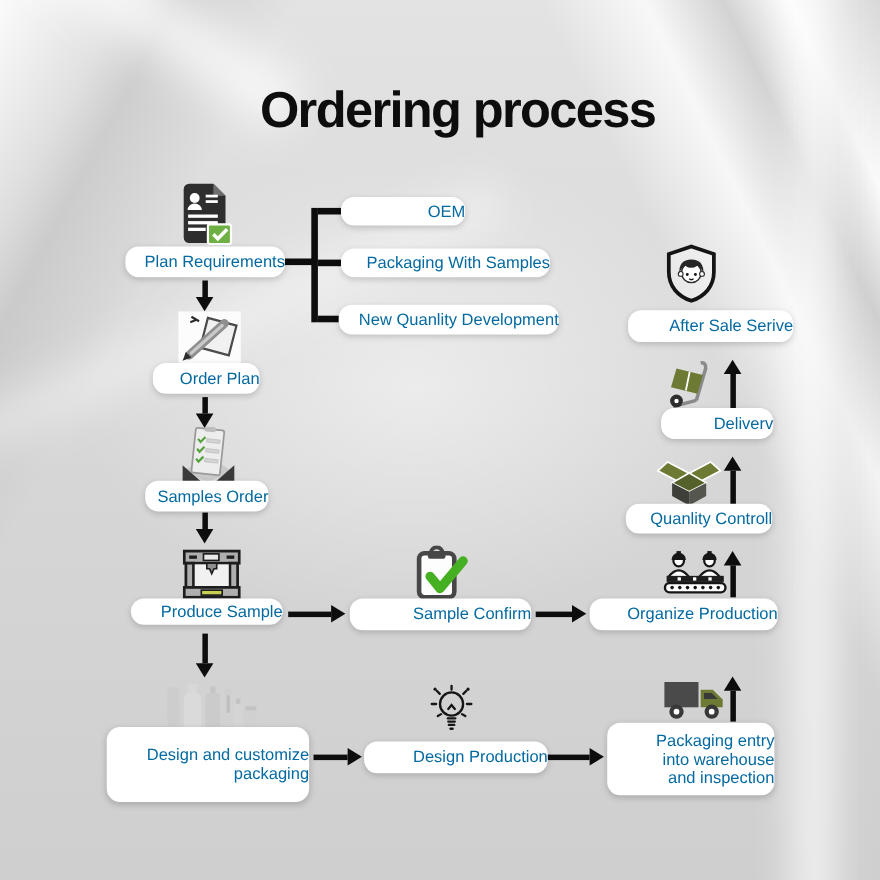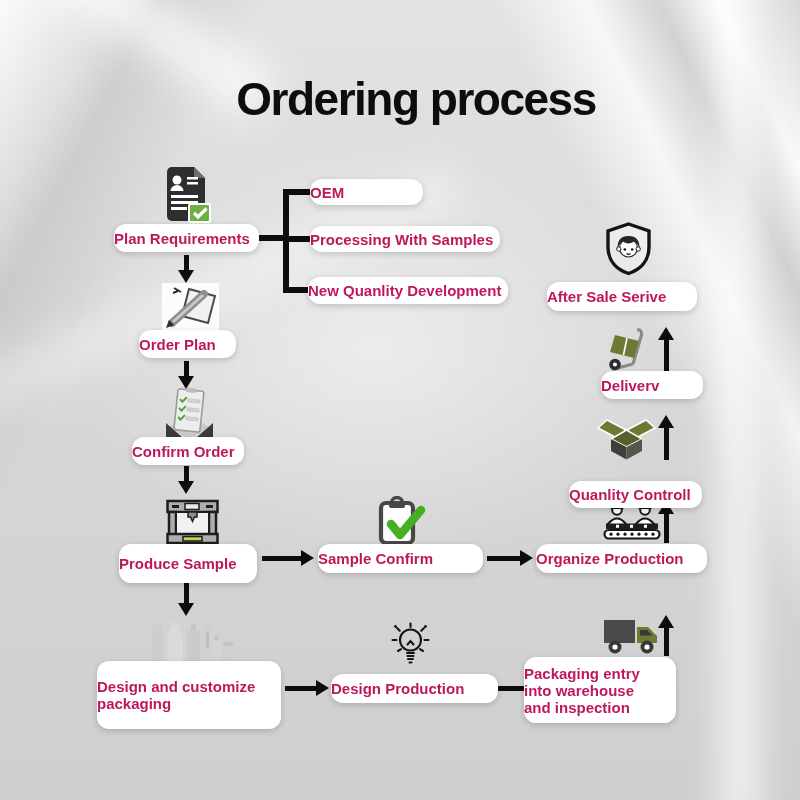--- a/index.html
+++ b/index.html
@@ -18,22 +18,22 @@
   .s2{left:-80px;top:260px;width:560px;height:70px;transform:rotate(-24deg);
       background:linear-gradient(180deg,rgba(255,255,255,0),rgba(255,255,255,.45),rgba(255,255,255,0));}
   .s3{left:706px;top:-40px;width:70px;height:900px;
       background:linear-gradient(90deg,rgba(255,255,255,0),rgba(255,255,255,.85),rgba(190,190,190,.4));}
   .title{
     position:absolute;left:0;top:56px;width:100%;text-align:center;margin:16px;
     font-size:46px;font-weight:700;letter-spacing:-1.5px;color:#0d0d0d;
   }
   .node{
     position:absolute;background:#ffffff;border-radius:12px;
-    display:flex;align-items:flex-start;justify-content:center;flex-direction:column;
-    font-size:15px;font-weight:700;color:#be185d;text-align:center;line-height:17px;
+    display:flex;align-items:flex-end;justify-content:center;flex-direction:column;
+    font-size:15px;font-weight:400;color:#0369a1;text-align:center;line-height:17px;
     box-shadow:0 2px 6px rgba(0,0,0,.18);white-space:nowrap;
   }
   .icon{position:absolute;}
   .line{position:absolute;background:#0d0d0d;}
   .arr{position:absolute;display:flex;}
   .arr-down{flex-direction:column;align-items:center;width:16px;}
   .arr-down .shaft{width:5px;flex:1;background:#0d0d0d;}
   .arr-down .head{width:0;height:0;border-left:8px solid transparent;border-right:8px solid transparent;border-top:13px solid #0d0d0d;}
   .arr-up{flex-direction:column;align-items:center;width:16px;}
   .arr-up .head{width:0;height:0;border-left:8px solid transparent;border-right:8px solid transparent;border-bottom:13px solid #0d0d0d;}
@@ -261,54 +261,54 @@
     <path d="M23.5 32.5 q2 1.6 4 0" fill="none" stroke="#141414" stroke-width="1.2"></path>
   </svg>
 
   <div class="node" style="left:114px;top:224px;width:145px;height:28px">
     <span>Plan Requirements</span>
   </div>
   <div class="node" style="left:310px;top:179px;width:113px;height:26px">
     <span>OEM</span>
   </div>
   <div class="node" style="left:310px;top:226px;width:190px;height:26px">
-    <span>Processing With Samples</span>
+    <span>Packaging With Samples</span>
   </div>
   <div class="node" style="left:308px;top:277px;width:200px;height:27px">
     <span>New Quanlity Development</span>
   </div>
   <div class="node" style="left:139px;top:330px;width:97px;height:28px">
     <span>Order Plan</span>
   </div>
   <div class="node" style="left:132px;top:437px;width:112px;height:28px">
-    <span>Confirm Order</span>
-  </div>
-  <div class="node" style="left:119px;top:544px;width:138px;height:39px">
+    <span>Samples Order</span>
+  </div>
+  <div class="node" style="left:119px;top:544px;width:138px;height:24px">
     <span>Produce Sample</span>
   </div>
   <div class="node" style="left:318px;top:544px;width:165px;height:29px">
     <span>Sample Confirm</span>
   </div>
   <div class="node" style="left:536px;top:544px;width:171px;height:29px">
     <span>Organize Production</span>
   </div>
-  <div class="node" style="left:569px;top:481px;width:133px;height:27px">
+  <div class="node" style="left:569px;top:458px;width:133px;height:27px">
     <span>Quanlity Controll</span>
   </div>
   <div class="node" style="left:601px;top:371px;width:102px;height:28px">
     <span>Deliverv</span>
   </div>
-  <div class="node" style="left:547px;top:282px;width:150px;height:29px">
+  <div class="node" style="left:571px;top:282px;width:150px;height:29px">
     <span>After Sale Serive</span>
   </div>
   <div class="node" style="left:97px;top:661px;width:184px;height:68px">
     <span>Design and customize</span>
     <span>packaging</span>
   </div>
   <div class="node" style="left:331px;top:674px;width:167px;height:29px">
     <span>Design Production</span>
   </div>
-  <div class="node" style="left:524px;top:657px;width:152px;height:66px">
+  <div class="node" style="left:552px;top:657px;width:152px;height:66px">
     <span>Packaging entry</span>
     <span>into warehouse</span>
     <span>and inspection</span>
   </div>
 </div>
 
 </body></html>

